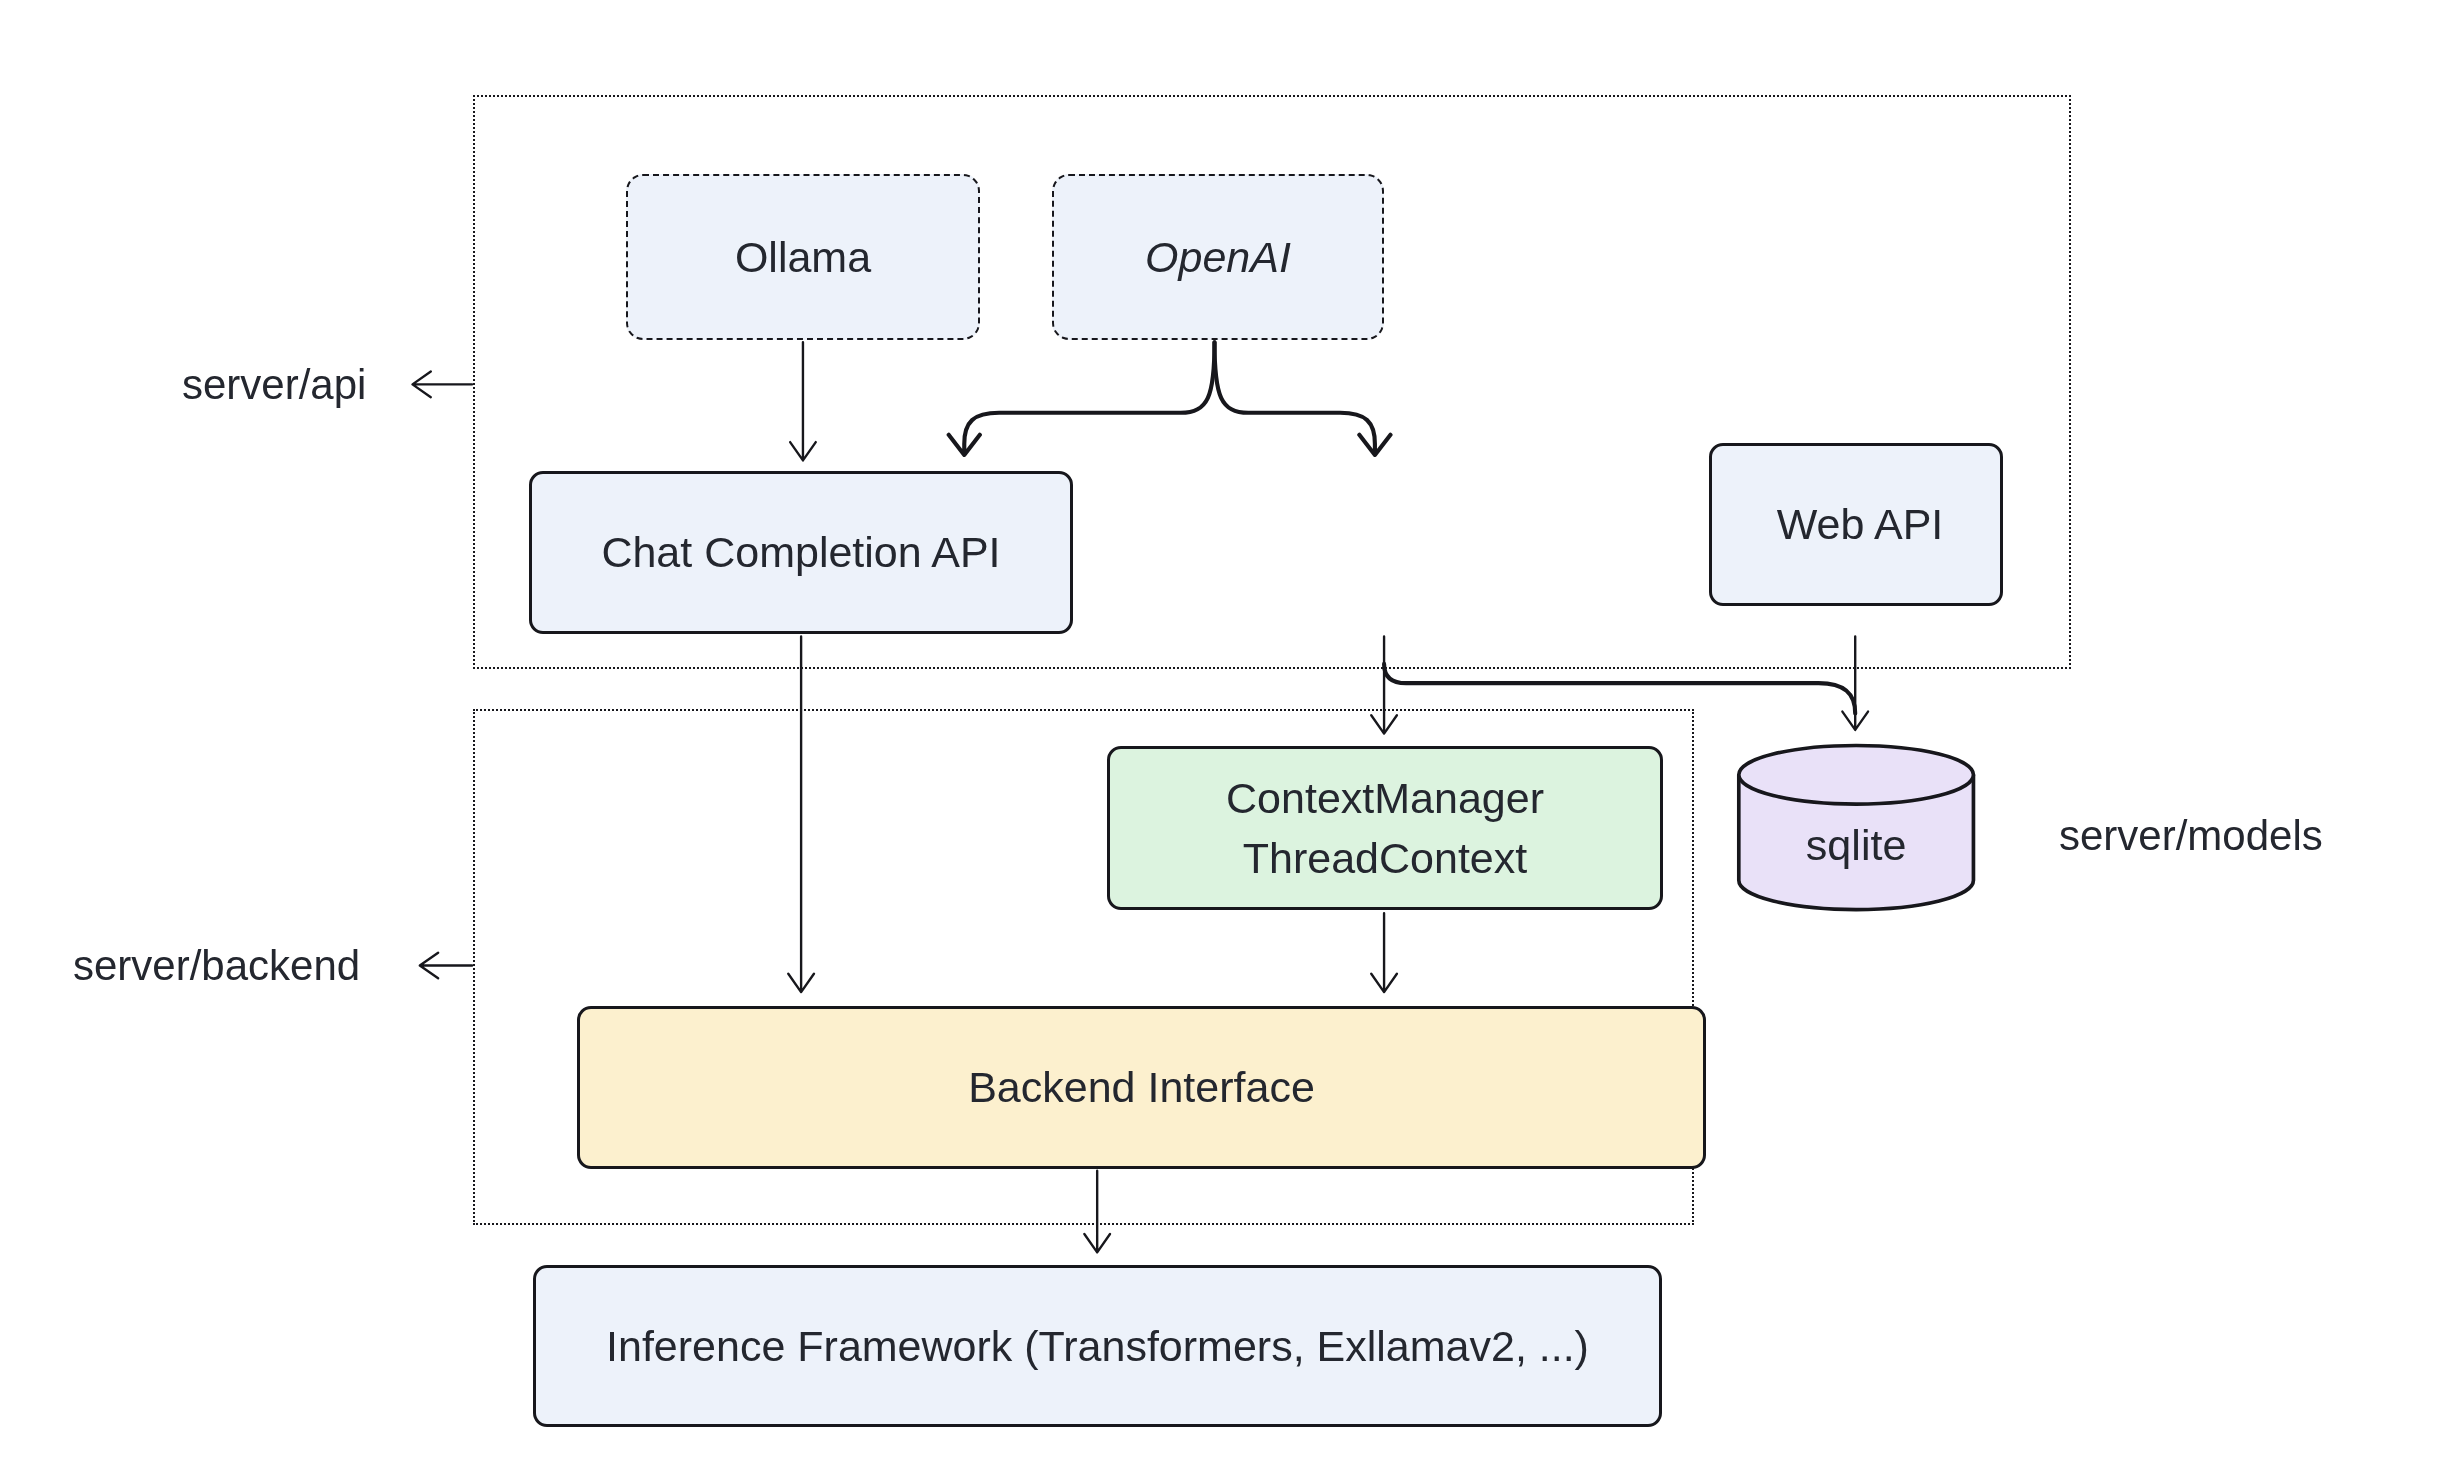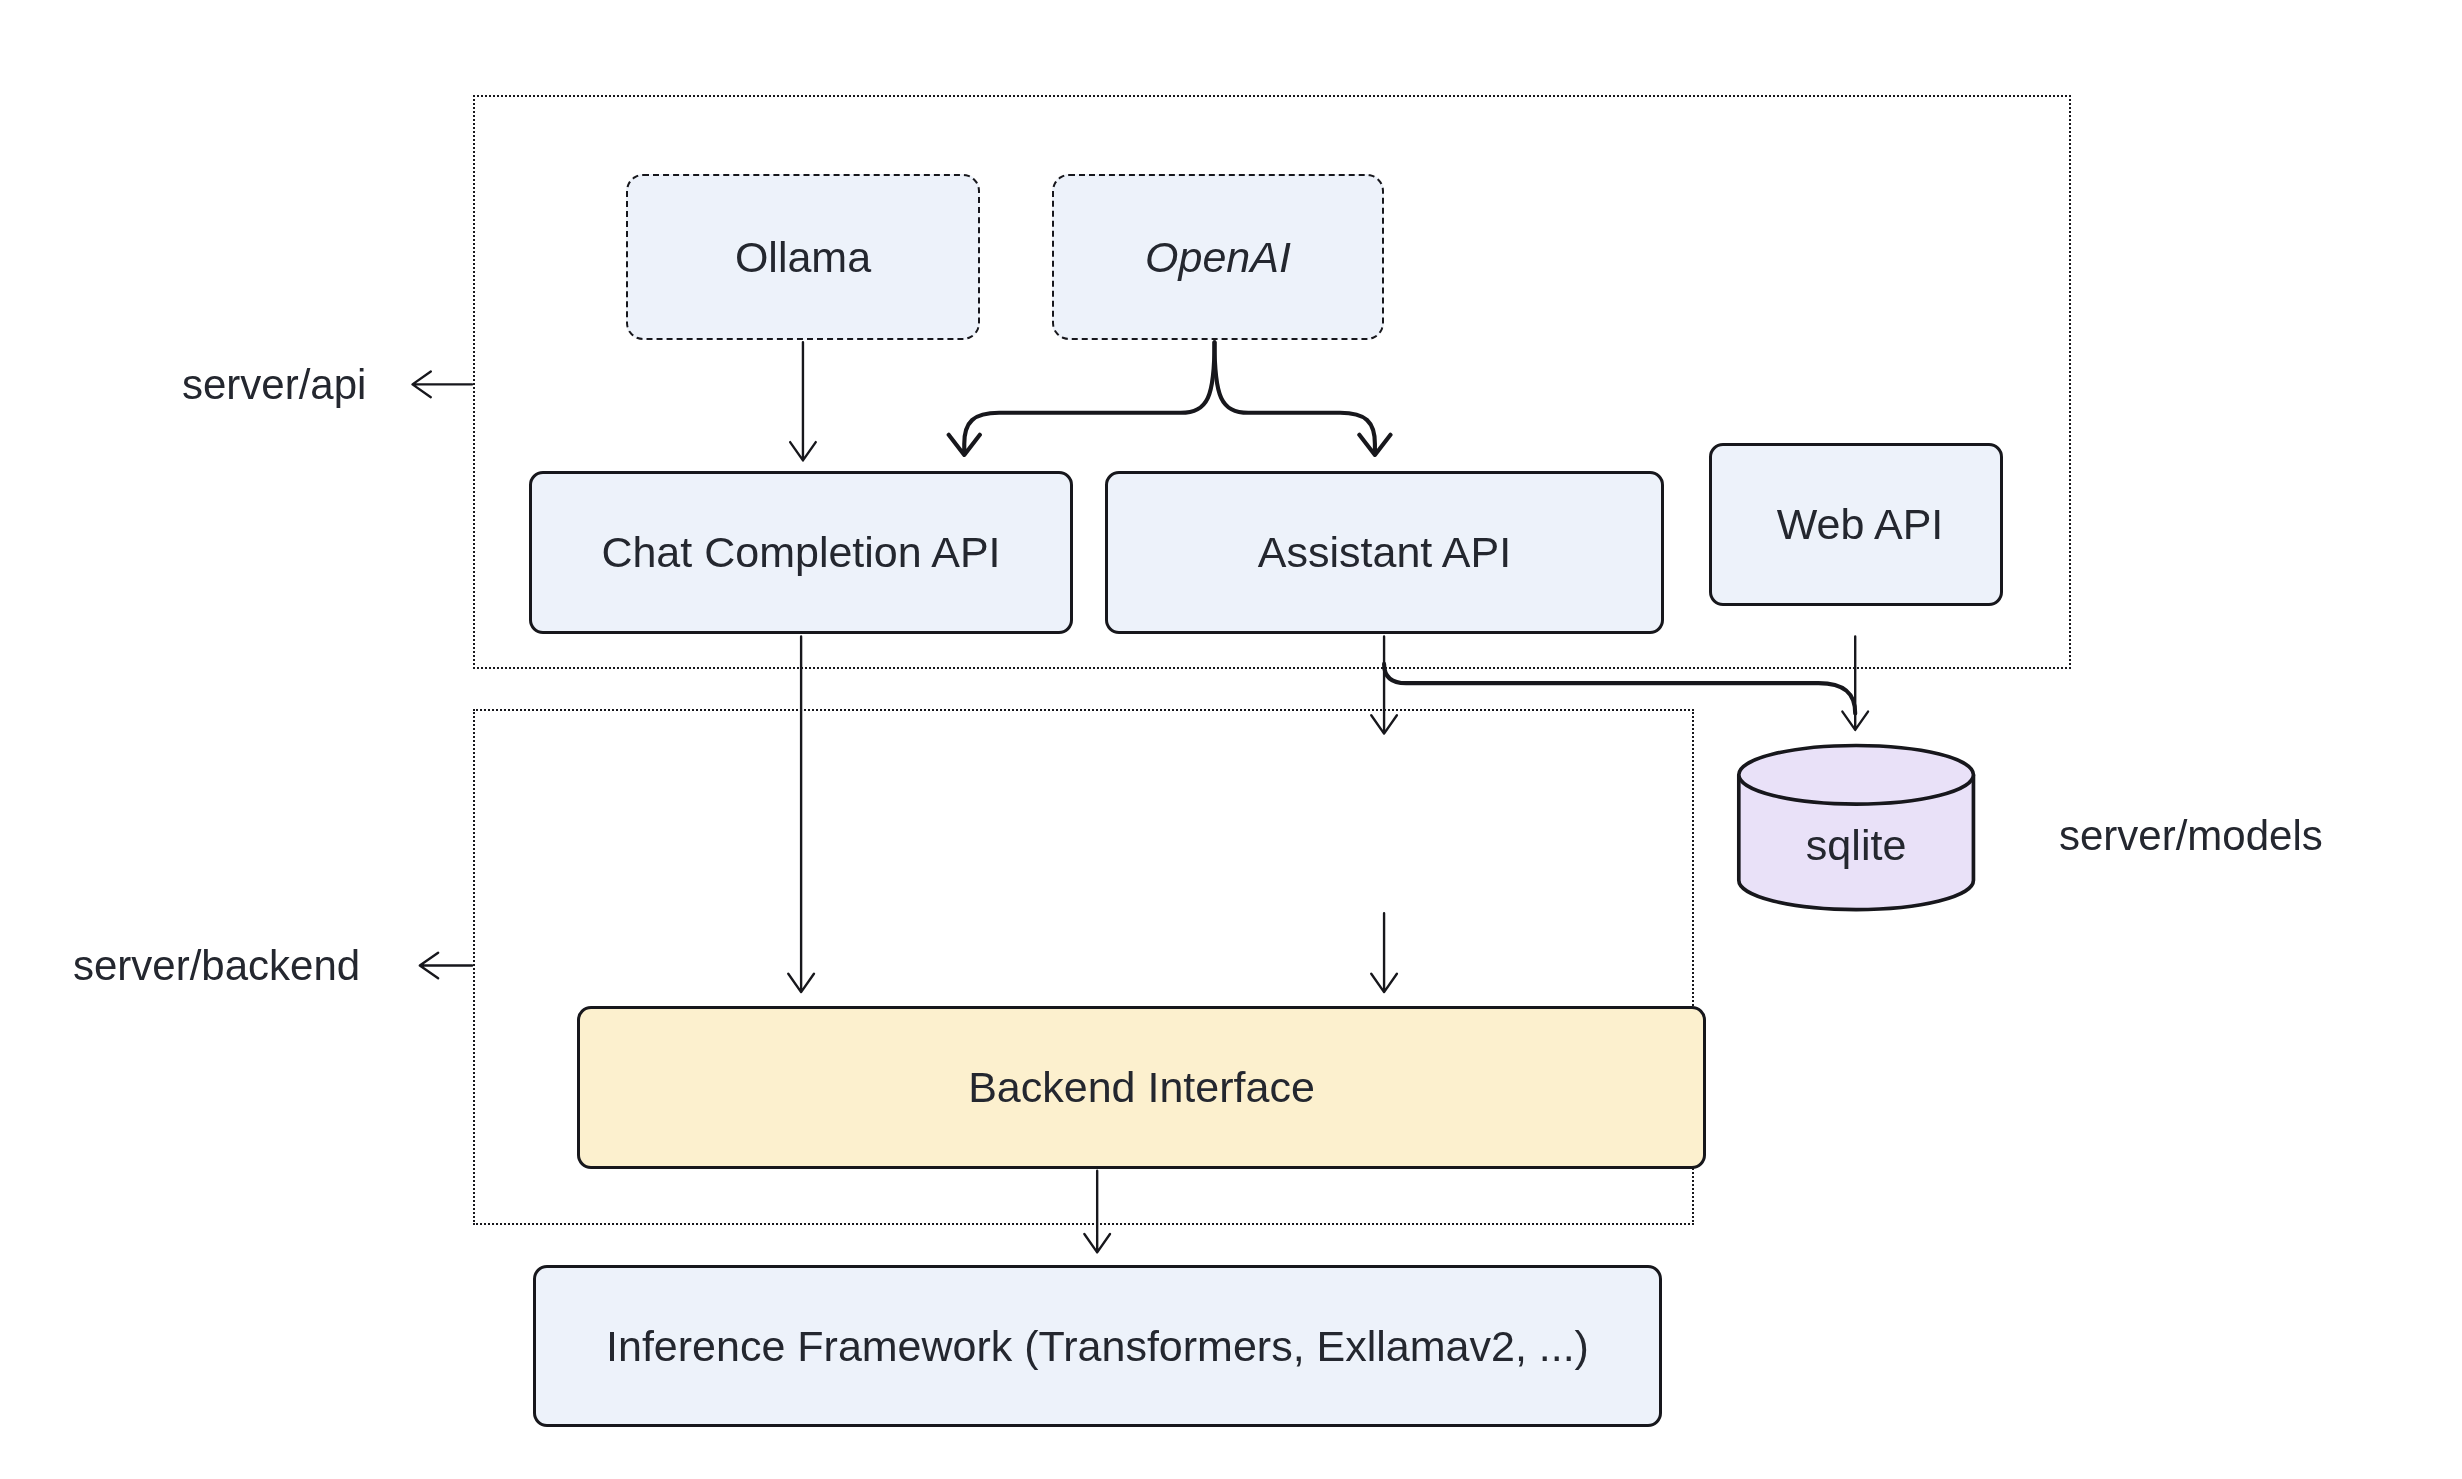--- a/index.html
+++ b/index.html
@@ -102,28 +102,29 @@
   </div>
 
   <div class="node dashed" style="left:1052px; top:174px; width:332px; height:166px;font-style:italic;">
     <span>OpenAI</span>
   </div>
 
   <div class="node" style="left:529px; top:471px; width:544px; height:163px;">
     <span>Chat Completion API</span>
   </div>
 
-  <div class="node" style="left:1105px; top:471px; width:559px; height:163px;">
-    <span>Assistant API</span>
-  </div>
 
   <div class="node" style="left:1709px; top:443px; width:294px; height:163px;padding-left:8px;">
     <span>Web API</span>
   </div>
 
+  <div class="node green" style="left:1107px; top:746px; width:556px; height:164px;">
+    <span>ContextManager</span>
+    <span>ThreadContext</span>
+  </div>
 
   <div class="node yellow" style="left:533px; top:1006px; width:1129px; height:163px;margin-left:44px;">
     <span>Backend Interface</span>
   </div>
 
   <div class="node" style="left:533px; top:1265px; width:1129px; height:162px;">
     <span>Inference Framework (Transformers, Exllamav2, ...)</span>
   </div>
 
   <div class="side-label" style="left:182px; top:361px;">server/api</div>

